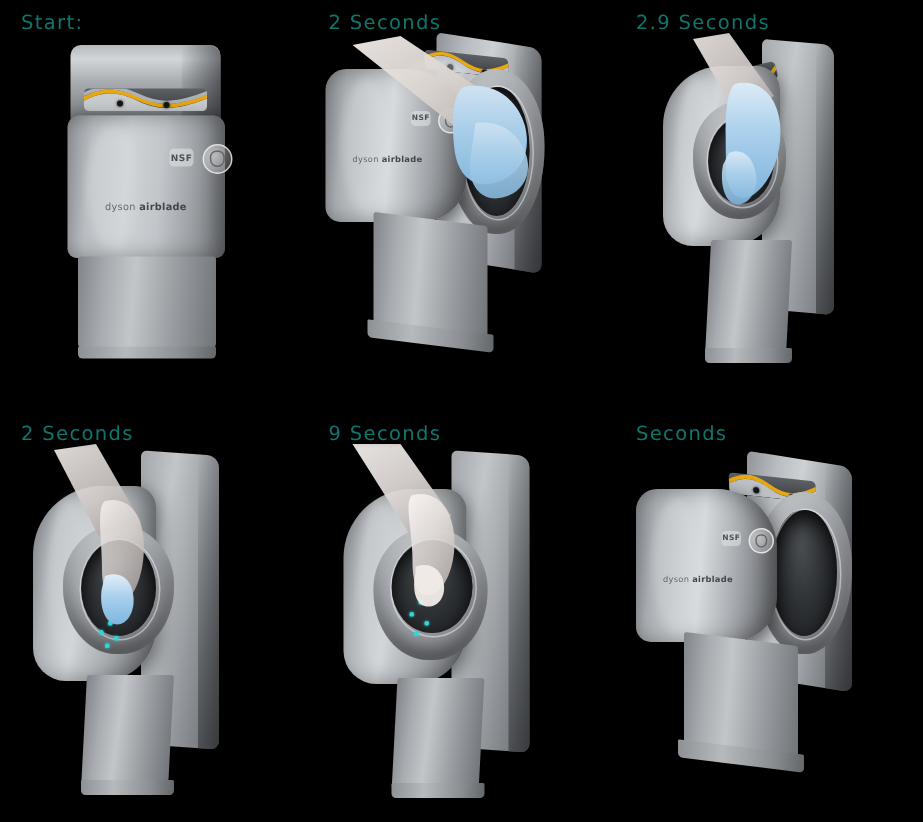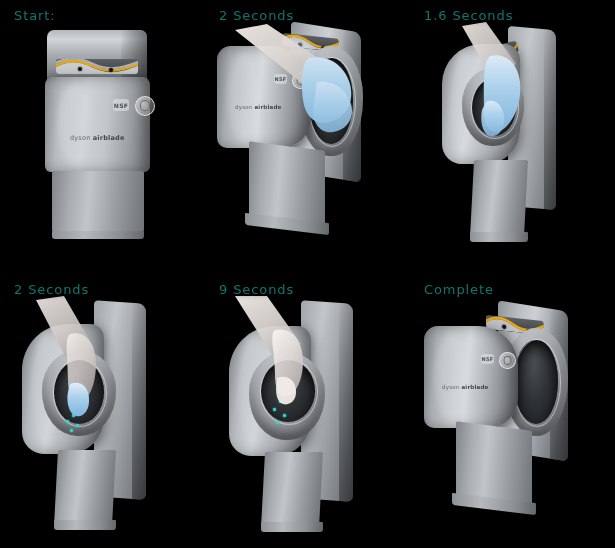--- a/index.html
+++ b/index.html
@@ -289,21 +289,21 @@
           <path d="M104,36 C124,32 140,44 145,62 C150,82 140,96 124,100 C110,104 100,94 98,78 C96,60 96,42 104,36 Z" fill="url(#hw2)"></path>
           <path d="M112,60 C130,58 142,68 146,82 C150,96 142,108 128,110 C116,112 108,102 108,88 Z" fill="url(#hw2)" opacity="0.9"></path>
         </svg>
       </div>
 
       <div class="airstream" style="left:66px; top:18px; width:40px; height:16px; background:rgba(235,240,245,0.35);"></div>
     </div>
   </div>
 
   <div class="panel panel-r0 panel-c2">
-    <div class="panel-label">1.6 Seconds</div>
+    <div class="panel-label">2.9 Seconds</div>
     <div class="stage">
 
       <div class="back-slab" style="left:98px; top:6px; width:48px; height:180px; transform:skewY(5deg);
            background:linear-gradient(100deg,#a6aaae 0%,#c4c8cb 30%,#9b9fa3 62%,#6b6e72 100%);">
         <div class="back-slab-shade"></div>
       </div>
 
       <div class="blade-slot" style="left:78px; top:22px; width:30px; height:12px; transform:rotate(-14deg);">
         <svg class="blade-wave" viewBox="0 0 100 20" preserveAspectRatio="none">
           <path d="M0,10 C20,0 32,0 48,9 C64,18 78,18 100,5" stroke="#e8a810" stroke-width="5" fill="none"></path>
@@ -441,21 +441,21 @@
       </div>
 
       <div class="droplet" style="left:74px; top:104px;"></div>
       <div class="droplet" style="left:68px; top:112px;"></div>
       <div class="droplet" style="left:78px; top:118px;"></div>
       <div class="droplet" style="left:71px; top:125px;"></div>
     </div>
   </div>
 
   <div class="panel panel-r1 panel-c2">
-    <div class="panel-label">Complete</div>
+    <div class="panel-label">Seconds</div>
     <div class="stage">
 
       <div class="back-slab" style="left:88px; top:10px; width:70px; height:150px; transform:skewY(9deg);">
         <div class="back-slab-shade"></div>
       </div>
 
       <div class="blade-slot" style="left:76px; top:22px; width:58px; height:14px; transform:skewY(9deg) rotate(-3deg);">
         <svg class="blade-wave" viewBox="0 0 100 20" preserveAspectRatio="none">
           <path d="M0,12 C18,2 30,2 46,11 C62,20 76,20 100,7 L100,20 L0,20 Z" fill="#bfc3c7"></path>
           <path d="M0,10 C18,0 30,0 46,9 C62,18 76,18 100,5" stroke="#e8a810" stroke-width="3.8" fill="none"></path>

